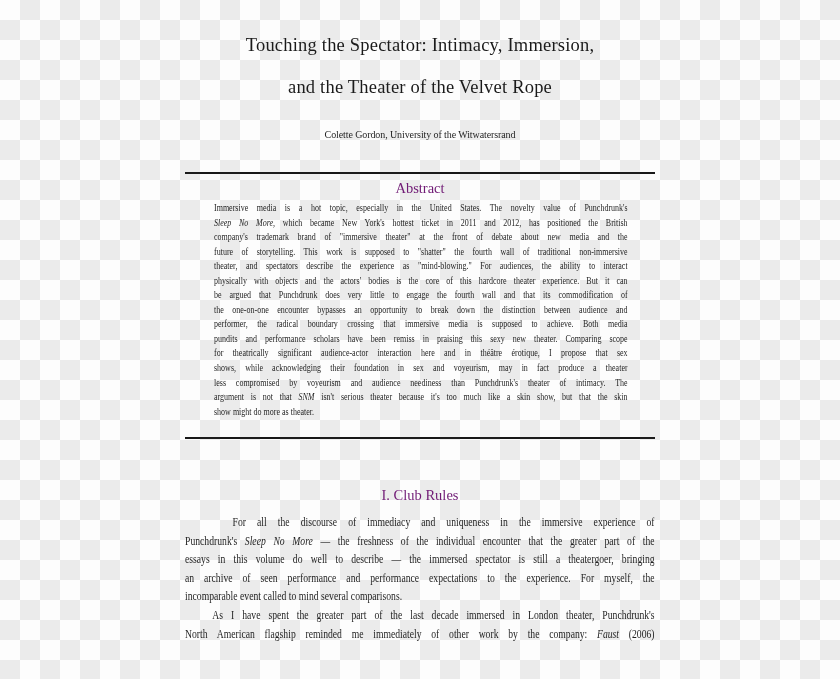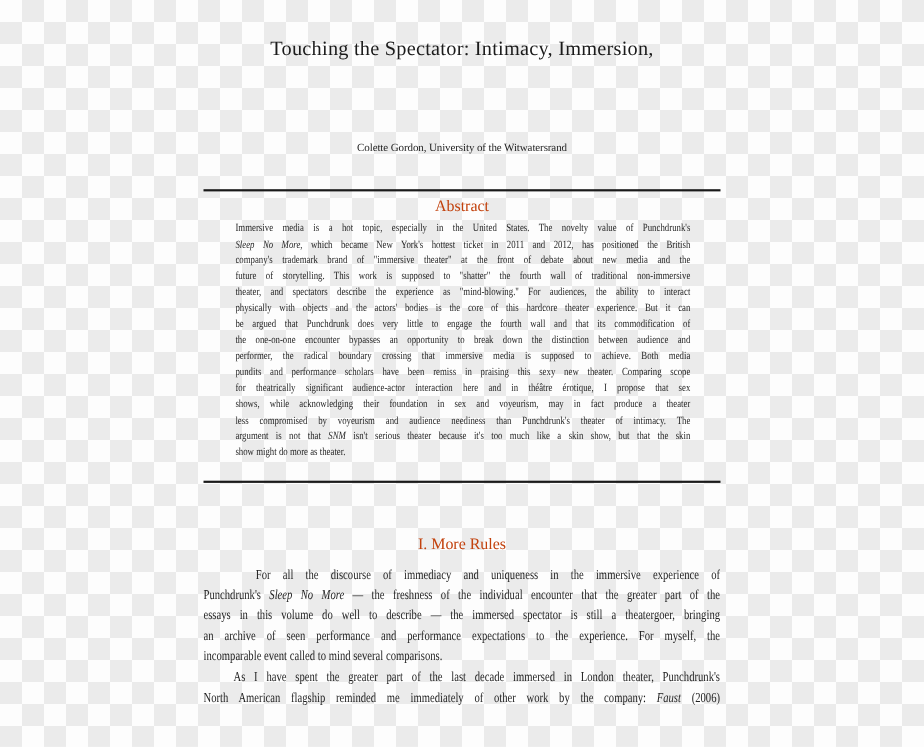--- a/index.html
+++ b/index.html
@@ -14,21 +14,21 @@
   .canvas { position: absolute; inset: 0; }
   .page { position: absolute; left: 185px; top: 0; width: 470px; height: 481px; }
   .center { position: absolute; left: 0; right: 0; text-align: center; white-space: nowrap; }
   .title-line { font-size: 18.5px; line-height: 20px; color: #1b1b1b; letter-spacing: 0.2px; }
   #t1 { top: 35px; }
   #t2 { top: 77px; }
   #author { top: 128px; font-size: 10px; line-height: 14px; letter-spacing: -0.1px; }
   .rule { position: absolute; left: 0; width: 470px; height: 2px; background: #1a1a1a; }
   #rule-top { top: 172px; }
   #rule-bottom { top: 437px; }
-  .block-heading { font-size: 14.5px; line-height: 16px; color: #c2410c; }
+  .block-heading { font-size: 14.5px; line-height: 16px; color: #701a75; }
   #abstract-heading { top: 180px; }
   #section-heading { top: 487px; }
   #abstract-paragraph {
     position: absolute; left: 29px; top: 201px; width: 517px;
     transform: scaleX(0.8); transform-origin: 0 0;
     font-size: 10px; line-height: 14.55px;
   }
   #section-body {
     position: absolute; left: 0; top: 513px; width: 602px;
     transform: scaleX(0.78); transform-origin: 0 0;
@@ -43,20 +43,21 @@
   .it { font-style: italic; }
 </style>
 </head>
 <body>
 
 <div class="canvas">
   <div class="page">
 
     <div id="t1" class="center title-line">Touching the Spectator: Intimacy, Immersion,</div>
 
+    <div id="t2" class="center title-line">and the Theater of the Velvet Rope</div>
 
     <div id="author" class="center">Colette Gordon, University of the Witwatersrand</div>
 
     <div id="rule-top" class="rule"></div>
 
     <div id="abstract-heading" class="center block-heading">Abstract</div>
 
     <div id="abstract-paragraph">
         <div class="jline"><span>Immersive media is a hot topic, especially in the United States. The novelty value of Punchdrunk's</span></div>
         <div class="jline"><span class="it">Sleep No More</span><span>, which became New York's hottest ticket in 2011 and 2012, has positioned the British</span></div>
@@ -70,21 +71,21 @@
         <div class="jline"><span>pundits and performance scholars have been remiss in praising this sexy new theater. Comparing scope</span></div>
         <div class="jline"><span>for theatrically significant audience-actor interaction here and in théâtre érotique, I propose that sex</span></div>
         <div class="jline"><span>shows, while acknowledging their foundation in sex and voyeurism, may in fact produce a theater</span></div>
         <div class="jline"><span>less compromised by voyeurism and audience neediness than Punchdrunk's theater of intimacy. The</span></div>
         <div class="jline"><span>argument is not that </span><span class="it">SNM</span><span> isn't serious theater because it's too much like a skin show, but that the skin</span></div>
         <div class="jline lastline"><span>show might do more as theater.</span></div>
       </div>
 
     <div id="rule-bottom" class="rule"></div>
 
-    <div id="section-heading" class="center block-heading">I. More Rules</div>
+    <div id="section-heading" class="center block-heading">I. Club Rules</div>
 
     <div id="section-body">
         <div class="para para-0">
           <div class="jline"><span>For all the discourse of immediacy and uniqueness in the immersive experience of</span></div>
           <div class="jline"><span>Punchdrunk's </span><span class="it">Sleep No More</span><span> — the freshness of the individual encounter that the greater part of the</span></div>
           <div class="jline"><span>essays in this volume do well to describe — the immersed spectator is still a theatergoer, bringing</span></div>
           <div class="jline"><span>an archive of seen performance and performance expectations to the experience. For myself, the</span></div>
           <div class="jline lastline"><span>incomparable event called to mind several comparisons.</span></div>
         </div>
         <div class="para para-1">

